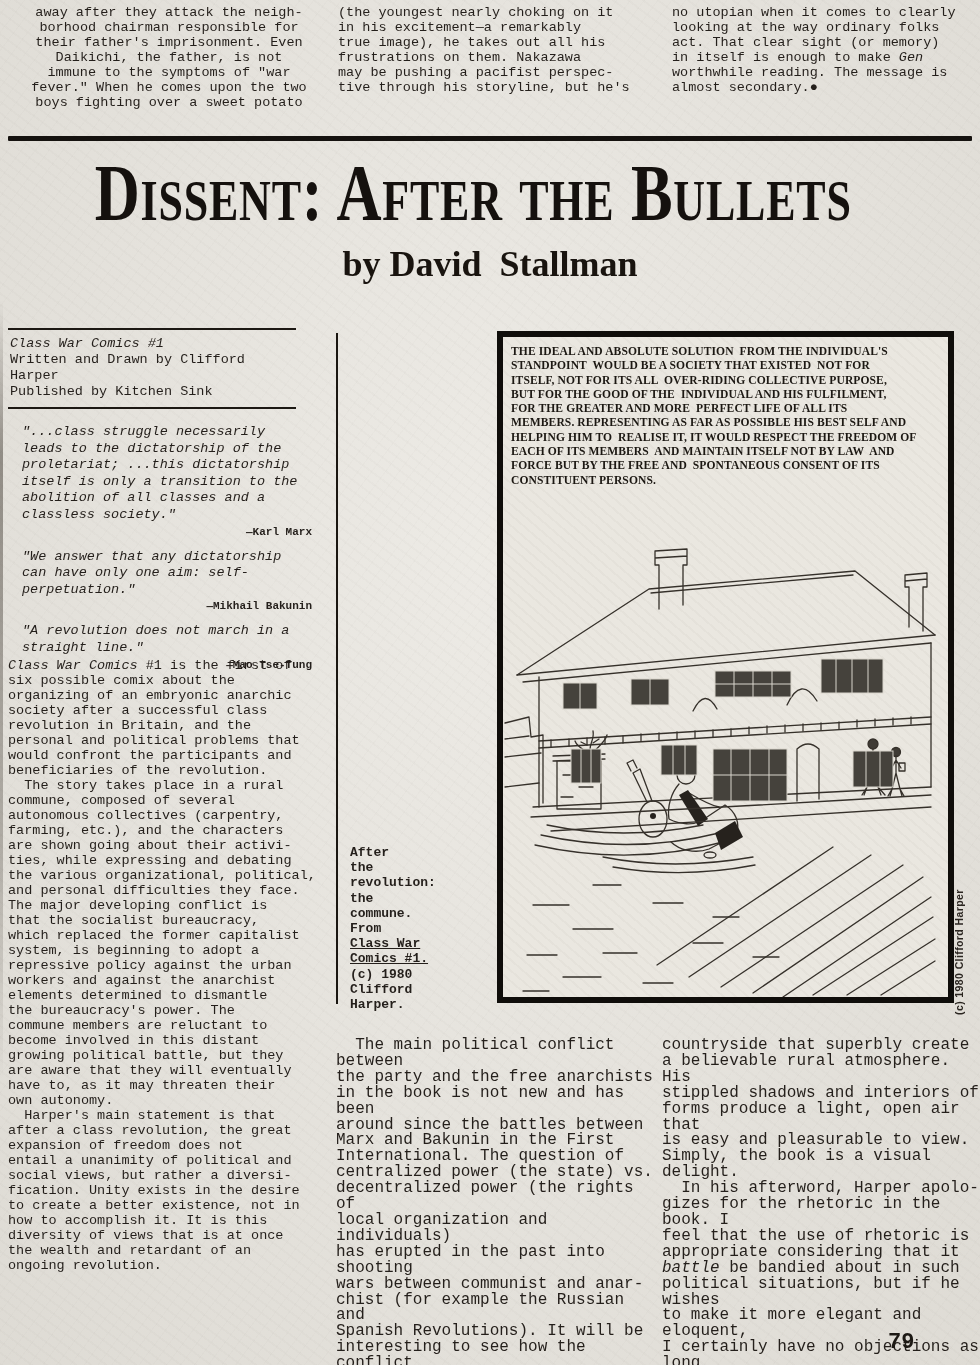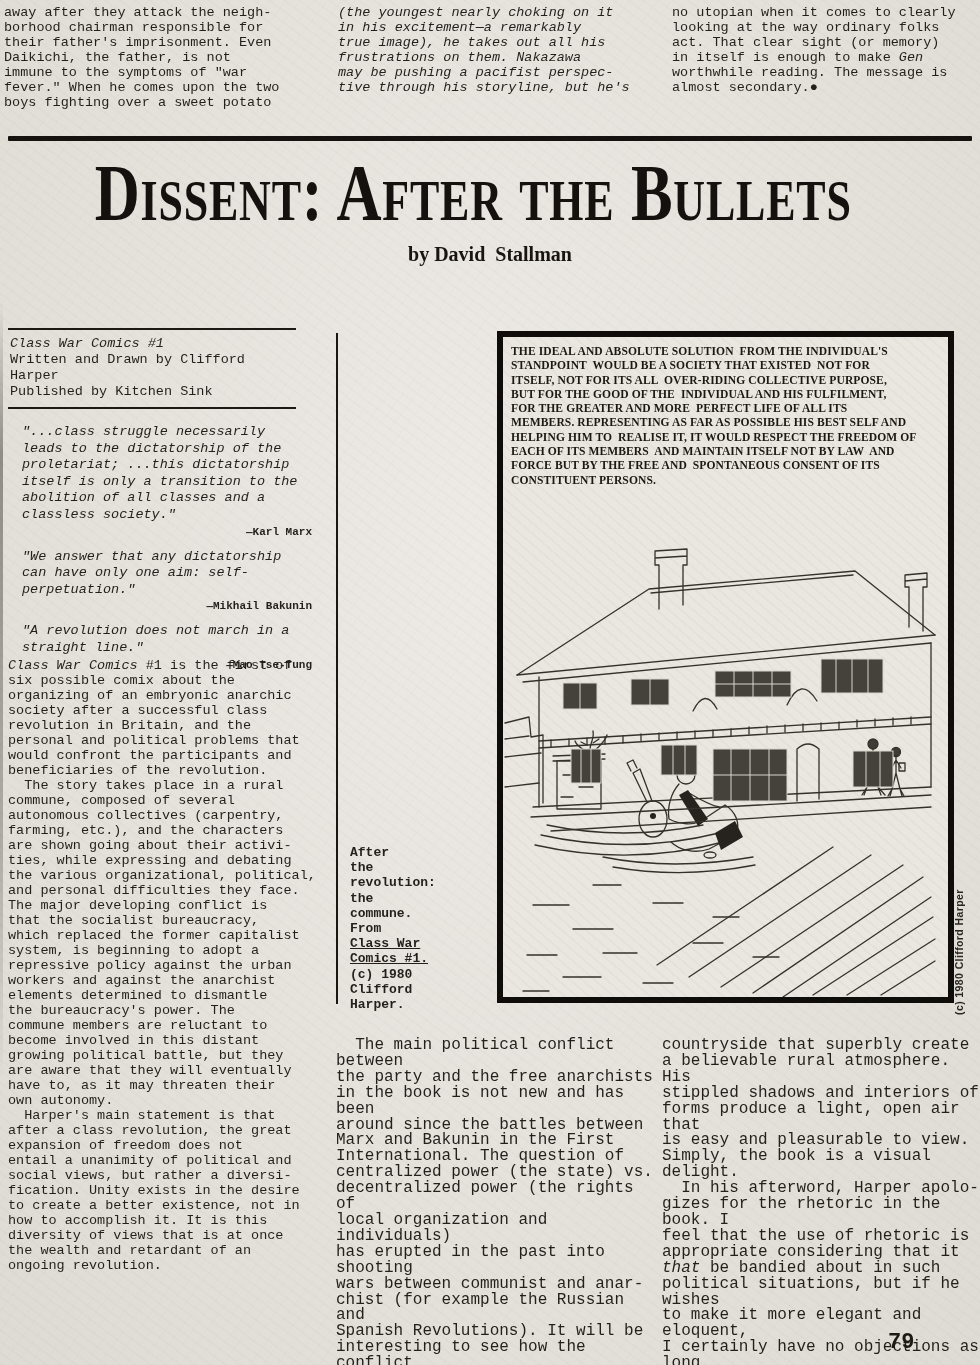--- a/index.html
+++ b/index.html
@@ -37,21 +37,21 @@
     color:#15110e;
     transform:scale(0.80,1.04);
     transform-origin:center top;
     white-space:nowrap;
   }
   .bylinewrap{left:0;top:243px;width:980px;text-align:center;}
   .byline{
     display:inline-block;
     font-family:"Liberation Serif","DejaVu Serif",serif;
     font-weight:700;
-    font-size:20px;
+    font-size:36px;
     color:#19140f;
     white-space:pre;
   }
   .infobox{
     left:8px;top:328px;width:286px;
     border-top:2px solid #1c1813;
     border-bottom:2px solid #1c1813;
     padding:6px 0 7px 2px;
   }
   .infobox .mono{line-height:16px;}
@@ -123,28 +123,28 @@
     font-size:22px;
     color:#1d1914;
   }
   .scanedge{left:0;top:300px;width:3px;height:780px;background:linear-gradient(#0000,#4a443c88 20%,#4a443c55 70%,#0000);}
 </style>
 </head>
 <body>
 
 <div class="page">
 
-  <div class="abs mono topcol" style="left:4px;width:318px;">away after they attack the neigh-
+  <div class="abs mono topcol" style="left:10px;width:318px;text-align:center;">away after they attack the neigh-
 borhood chairman responsible for
 their father's imprisonment. Even
 Daikichi, the father, is not
 immune to the symptoms of "war
 fever." When he comes upon the two
 boys fighting over a sweet potato</div>
-  <div class="abs mono topcol" style="left:338px;width:330px;font-style:italic;">(the youngest nearly choking on it
+  <div class="abs mono topcol" style="left:338px;width:330px;">(the youngest nearly choking on it
 in his excitement—a remarkably
 true image), he takes out all his
 frustrations on them. Nakazawa
 may be pushing a pacifist perspec-
 tive through his storyline, but he's</div>
   <div class="abs mono topcol" style="left:672px;width:302px;"><span>no utopian when it comes to clearly
 looking at the way ordinary folks
 act. That clear sight (or memory)
 in itself is enough to make </span><span class="ital">Gen</span><span>
 worthwhile reading. The message is
@@ -356,21 +356,21 @@
   <div class="abs mono-b botcol" style="left:662px;width:318px;line-height:15.9px;"><span>countryside that superbly create
 a believable rural atmosphere. His
 stippled shadows and interiors of
 forms produce a light, open air that
 is easy and pleasurable to view.
 Simply, the book is a visual delight.
   In his afterword, Harper apolo-
 gizes for the rhetoric in the book. I
 feel that the use of rhetoric is
 appropriate considering that it
-</span><span class="ital">that</span><span> be bandied about in such
+</span><span class="ital">battle</span><span> be bandied about in such
 political situations, but if he wishes
 to make it more elegant and eloquent,
 I certainly have no objections as long
 as he continues to directly address
 the political issues.
   Harper originally did the book
 in 1972 and it was published as a
 limited edition in England. He did</span></div>
 
   <div class="abs pagenum">79</div>

